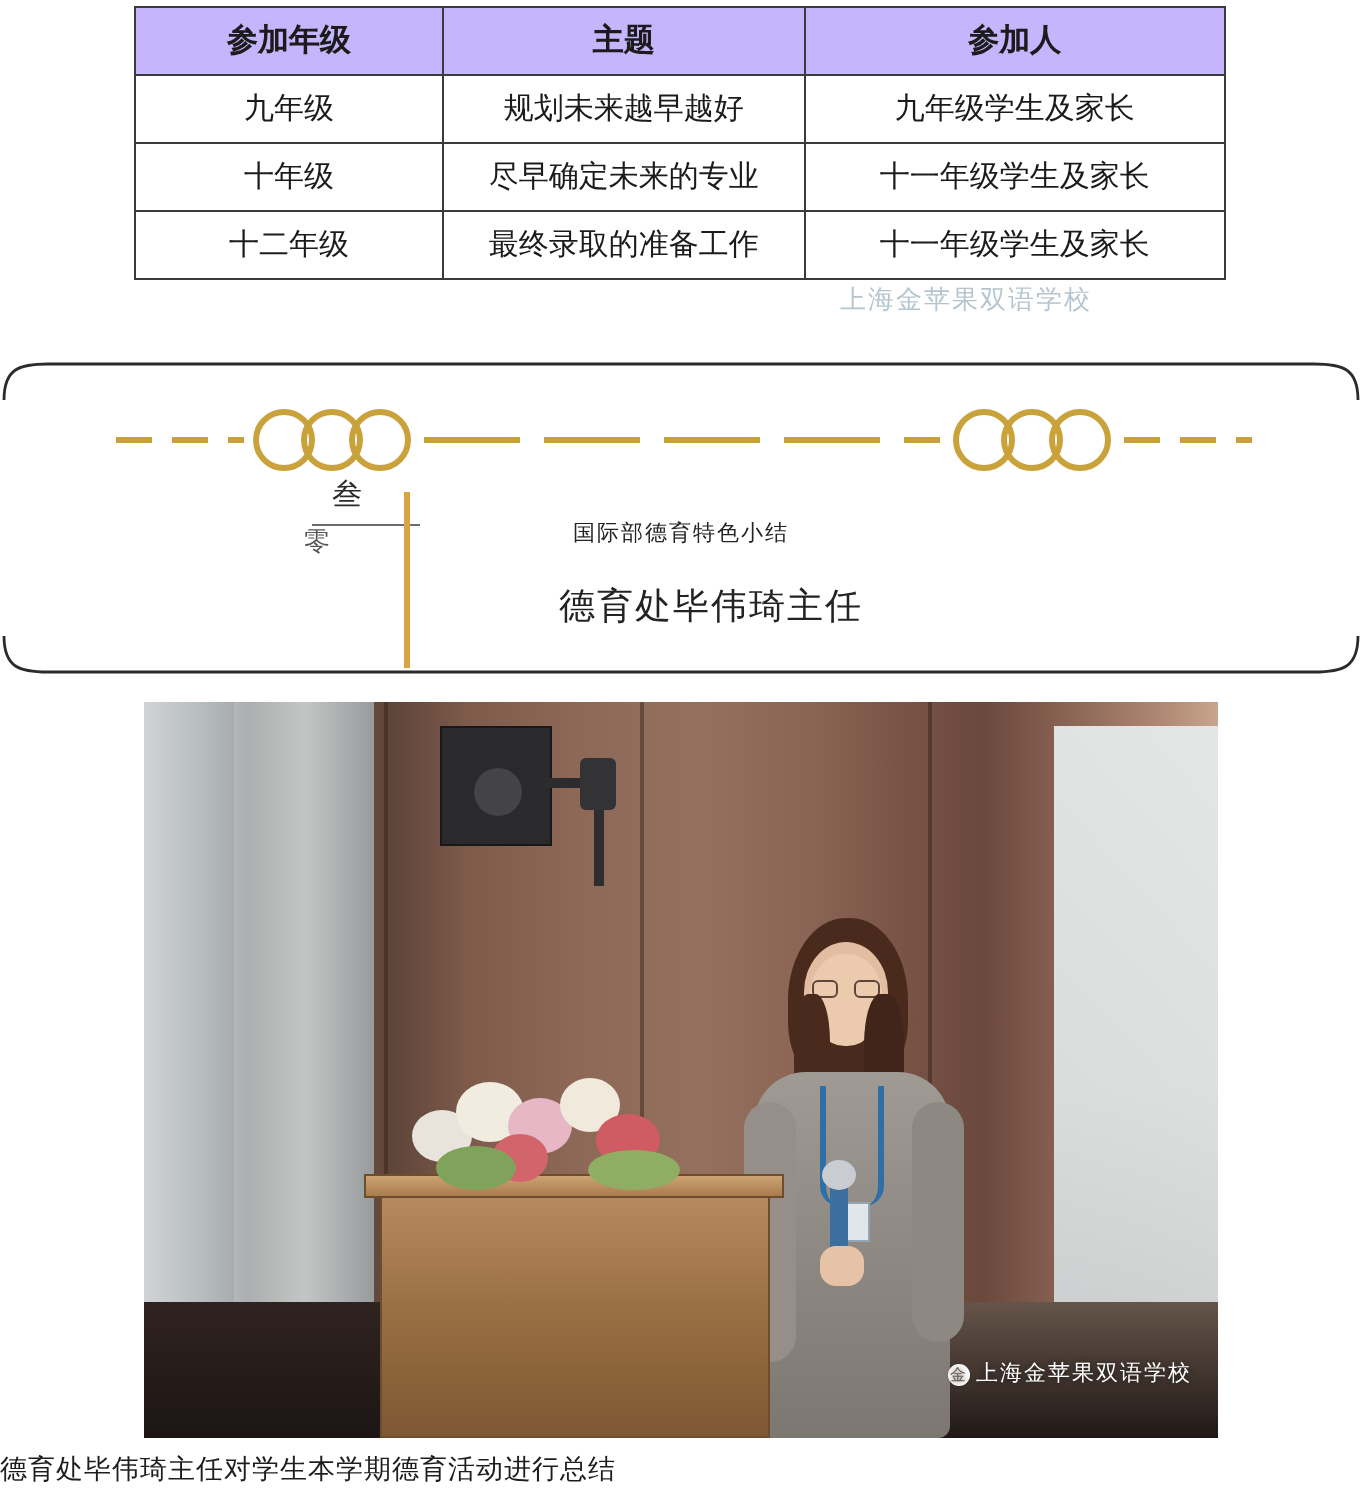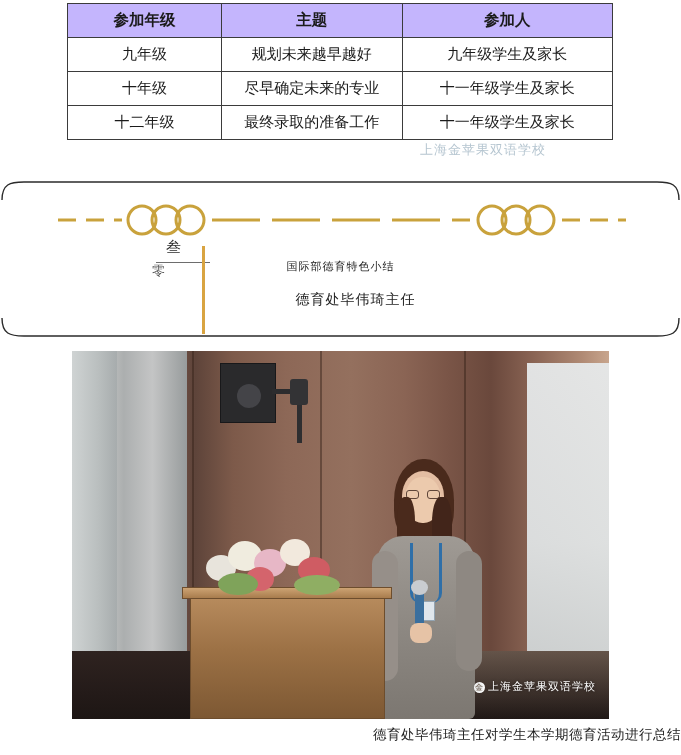--- a/index.html
+++ b/index.html
@@ -119,21 +119,21 @@
   
   .title-line {
     position: absolute;
     width: 681px;
     text-align: center;
     font-family: "Liberation Serif", serif;
     color: #232323;
     letter-spacing: 1px;
   }
   .title-line.t1 { top: 259px; font-size: 11px; }
-  .title-line.t2 { top: 291px; font-size: 14px; padding-left: 30px; }
+  .title-line.t2 { top: 291px; font-size: 18px; padding-left: 30px; }
 
   
   .photo-frame {
     position: absolute;
     left: 72px;
     top: 351px;
     width: 537px;
     height: 368px;
     overflow: hidden;
     background: #8b6a58;
@@ -286,21 +286,21 @@
   }
   .photo-wm .wm-dot {
     display: inline-block; width: 11px; height: 11px; border-radius: 50%;
     background: #ffffff; color: #6a5a4a; font-size: 8px; line-height: 11px;
     text-align: center; margin-right: 3px; vertical-align: middle;
   }
 
   .caption {
     position: absolute;
     left: 0; top: 726px; width: 681px;
-    text-align: right;
+    text-align: left;
     font-size: 13.5px;
     color: #1d1d1d;
     font-family: "Liberation Serif", serif;
     letter-spacing: 0.5px;
   }
 </style>
 </head>
 <body>
 
 <div id="page">

